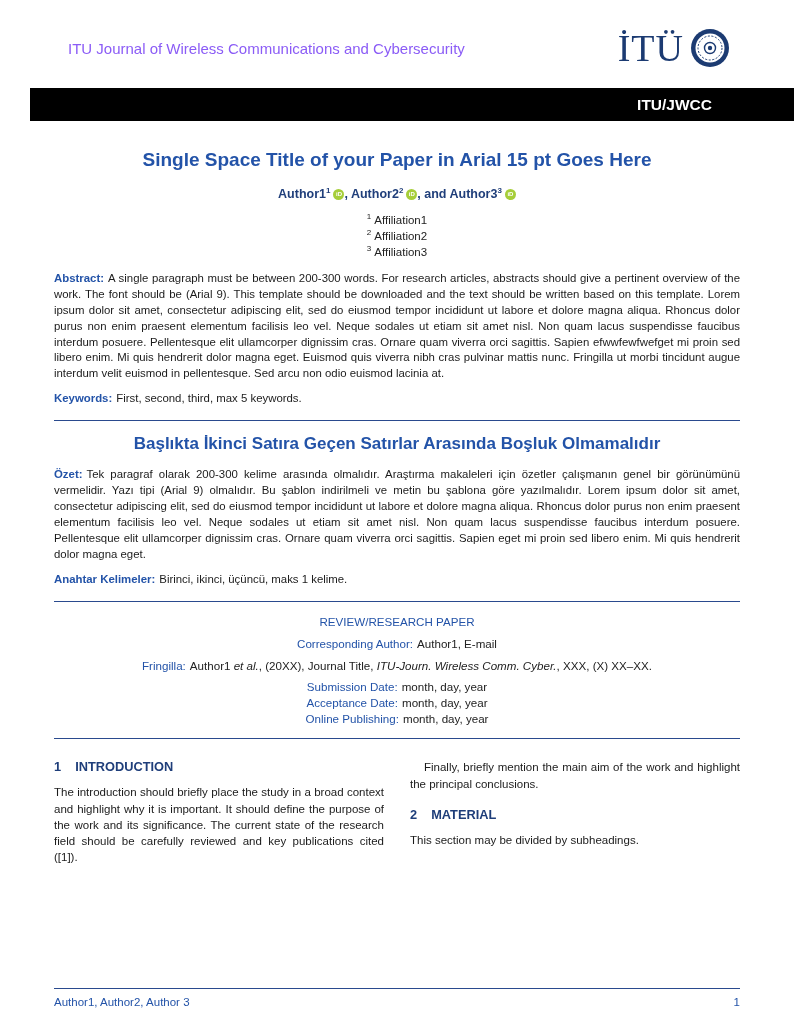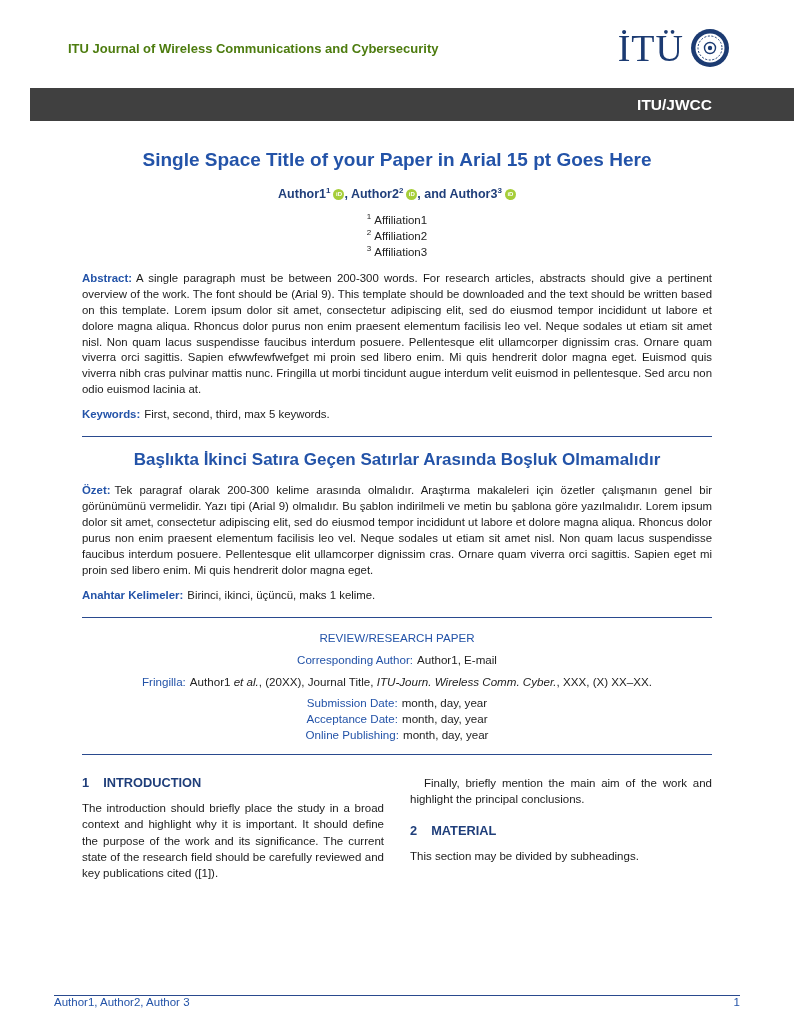--- a/index.html
+++ b/index.html
@@ -7,30 +7,30 @@
     position:relative;
     width:794px;height:1028px;
     margin:0 auto;
     background:#ffffff;
     font-family:"Liberation Sans", sans-serif;
     color:#1b1b1b;
     overflow:hidden;
   }
   
   .top{display:flex;justify-content:space-between;align-items:center;padding:28px 64px 0 68px;}
-  .journal-name{color:#4d7c0f;font-weight:bold;font-size:13px;}
+  .journal-name{color:#8b5cf6;font-weight:normal;font-size:15px;}
   .logo{display:flex;align-items:flex-start;gap:6px;}
   .logo-text{font-family:"Liberation Serif", serif;font-weight:normal;font-size:38px;line-height:40px;color:#1c3b72;letter-spacing:1px;}
   .banner{
-    margin:20px 0 0 30px;height:33px;background:#404040;
+    margin:20px 0 0 30px;height:33px;background:#000000;
     display:flex;align-items:center;justify-content:flex-end;
     padding-right:82px;color:#ffffff;font-weight:bold;font-size:15.5px;
   }
   
-  .content{margin:0 82px;}
+  .content{margin:0 54px;}
   .title{margin:28px 0 0;text-align:center;color:#2353a8;font-size:19px;font-weight:bold;}
   .title-tr{margin:0;text-align:center;color:#2353a8;font-size:17px;font-weight:bold;}
   .authors{margin:15px 0 0;text-align:center;color:#1f3e7a;font-size:12.5px;font-weight:bold;}
   sup{font-size:8px;}
   .orcid{
     display:inline-block;width:11px;height:11px;border-radius:50%;
     background:#a6ce39;color:#fff;font-size:6px;line-height:11px;text-align:center;
     font-weight:bold;vertical-align:middle;margin-left:3px;cursor:pointer;
   }
   .affils{margin:11px 0 0;text-align:center;font-size:11.5px;color:#222;}
@@ -52,21 +52,21 @@
   .cols{display:flex;gap:26px;margin-top:20px;align-items:flex-start;justify-content:flex-end;}
   .col{flex:1;min-width:0;}
   .sec{margin:0 0 10px;font-size:12.8px;color:#1f3e7a;font-weight:bold;}
   .body-para + .sec{margin-top:15px;}
   .sec-num{margin-right:14px;}
   .body-para{margin:0 0 10px;font-size:11.5px;line-height:1.42;text-align:justify;}
   .indent{text-indent:14px;}
   
   .footer{
     position:absolute;left:54px;right:54px;bottom:20px;
-    border-top:1px solid #2a4a8e;padding-top:0;
+    border-top:1px solid #2a4a8e;padding-top:7px;
     display:flex;justify-content:space-between;
     color:#2353a8;font-size:11.5px;
   }
 </style>
 </head>
 <body>
 
 <div class="page">
 
   <div class="top">

